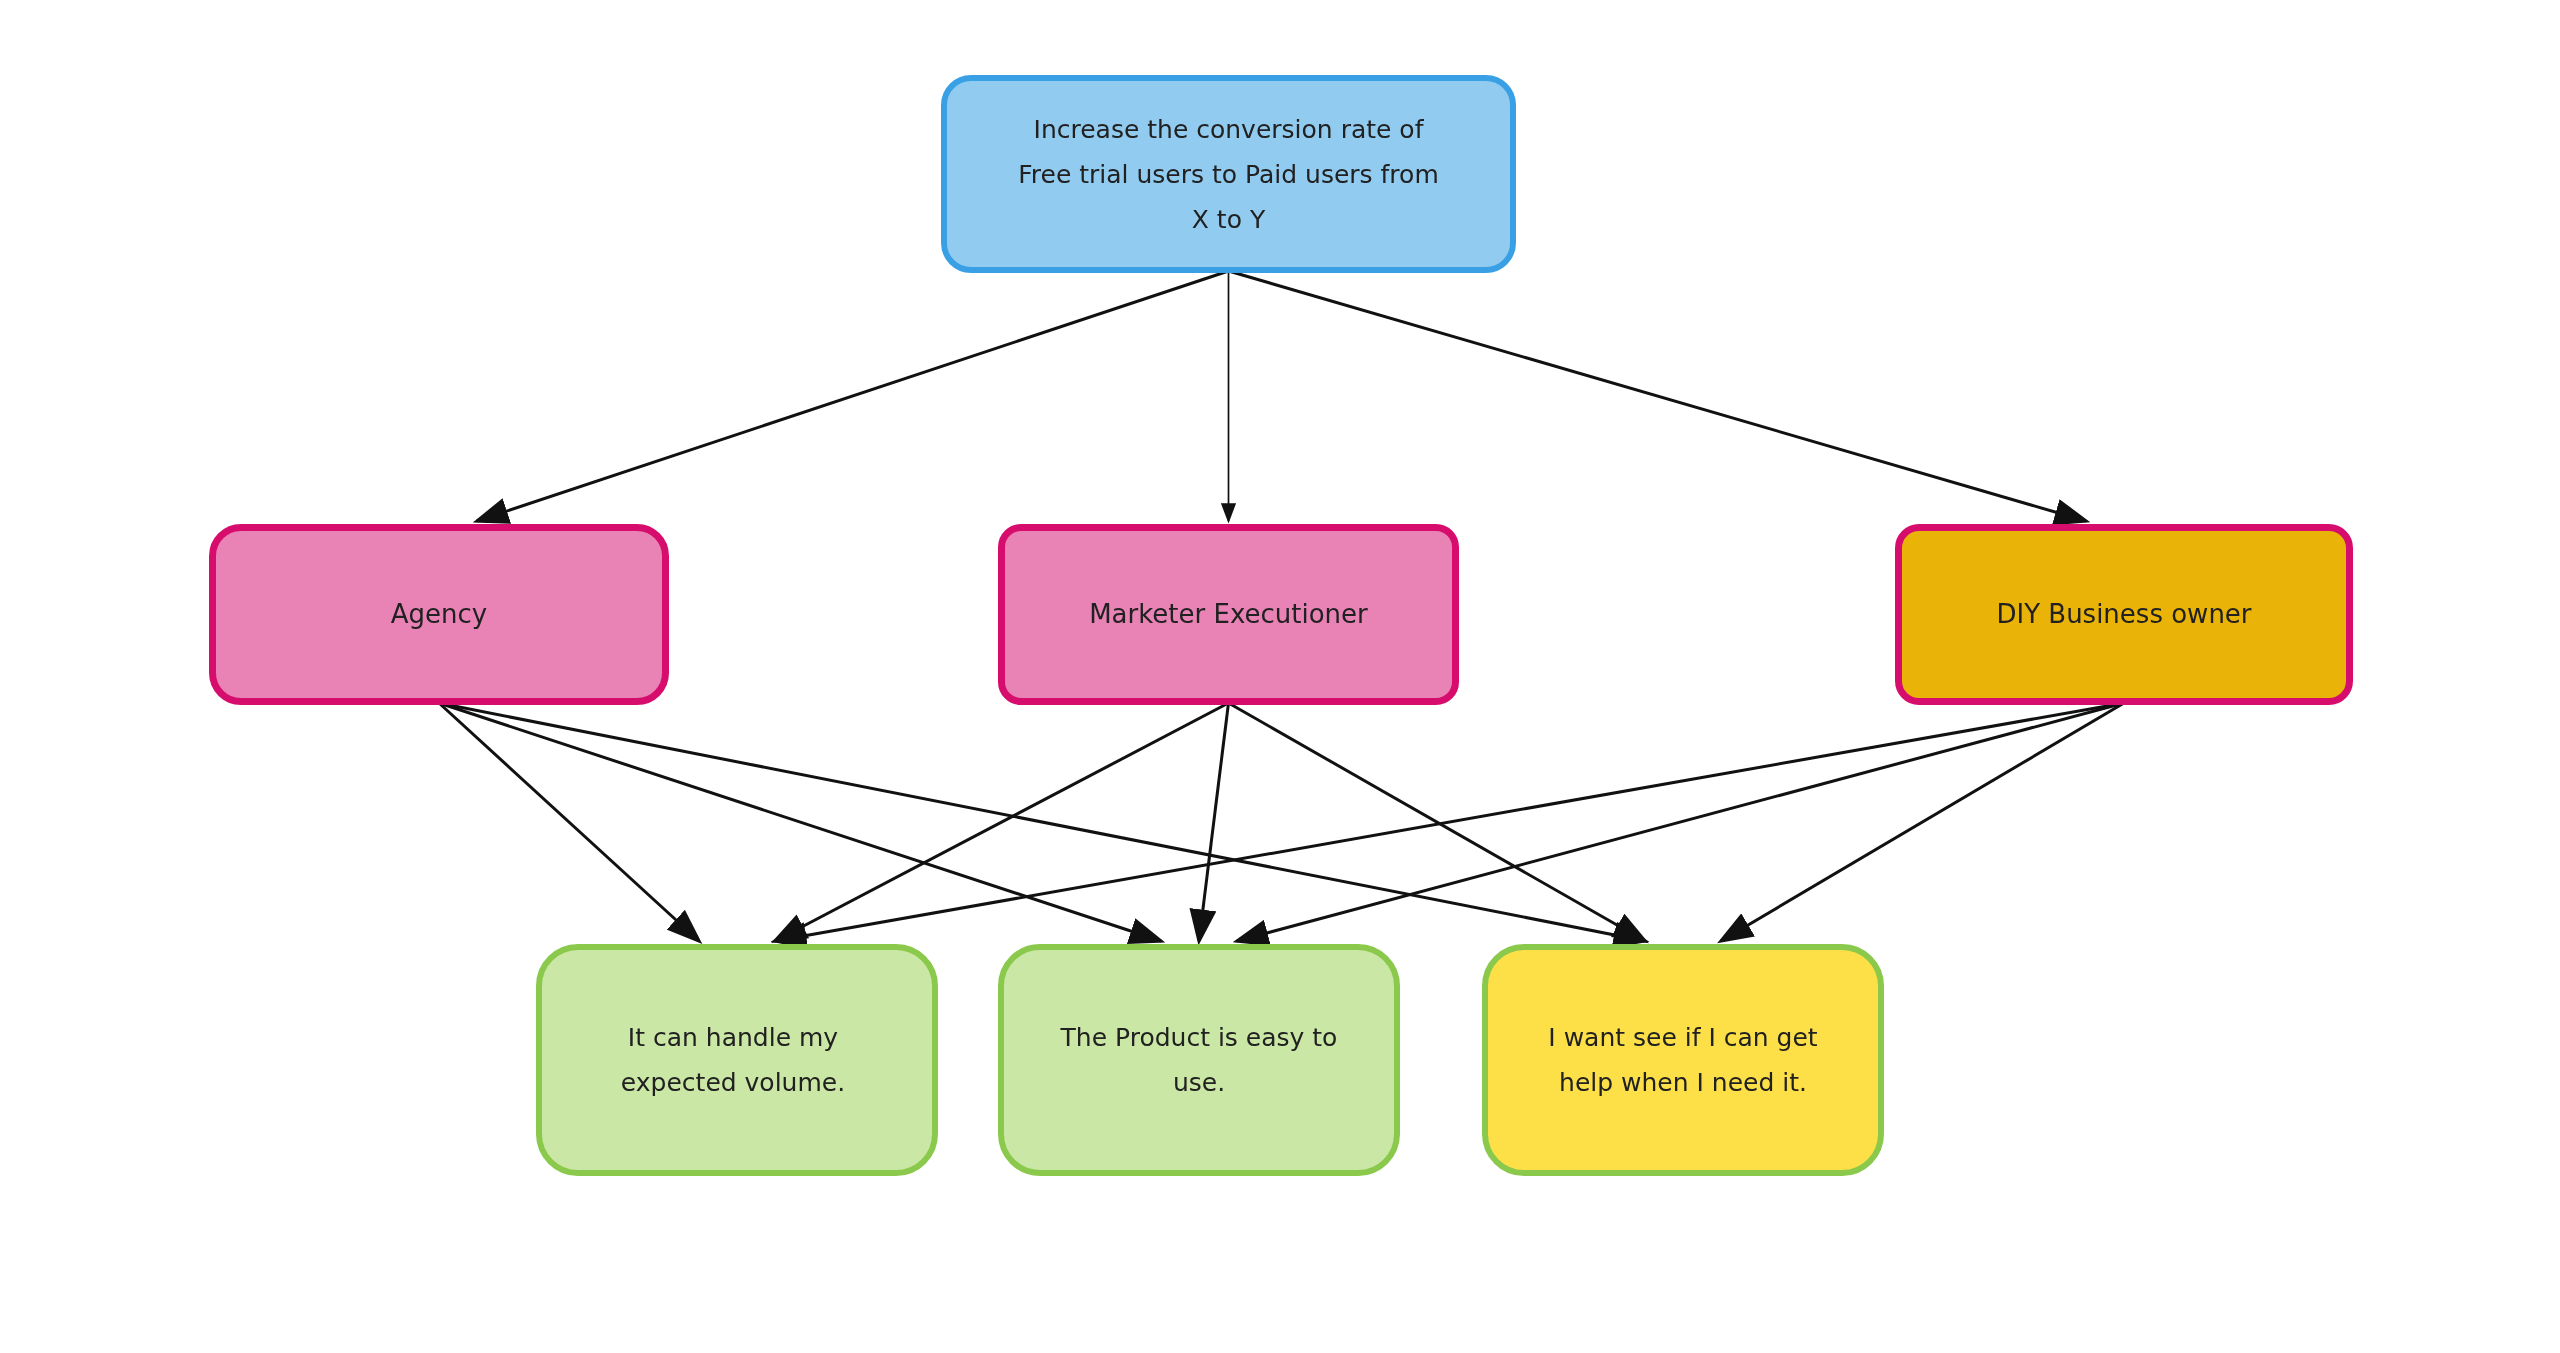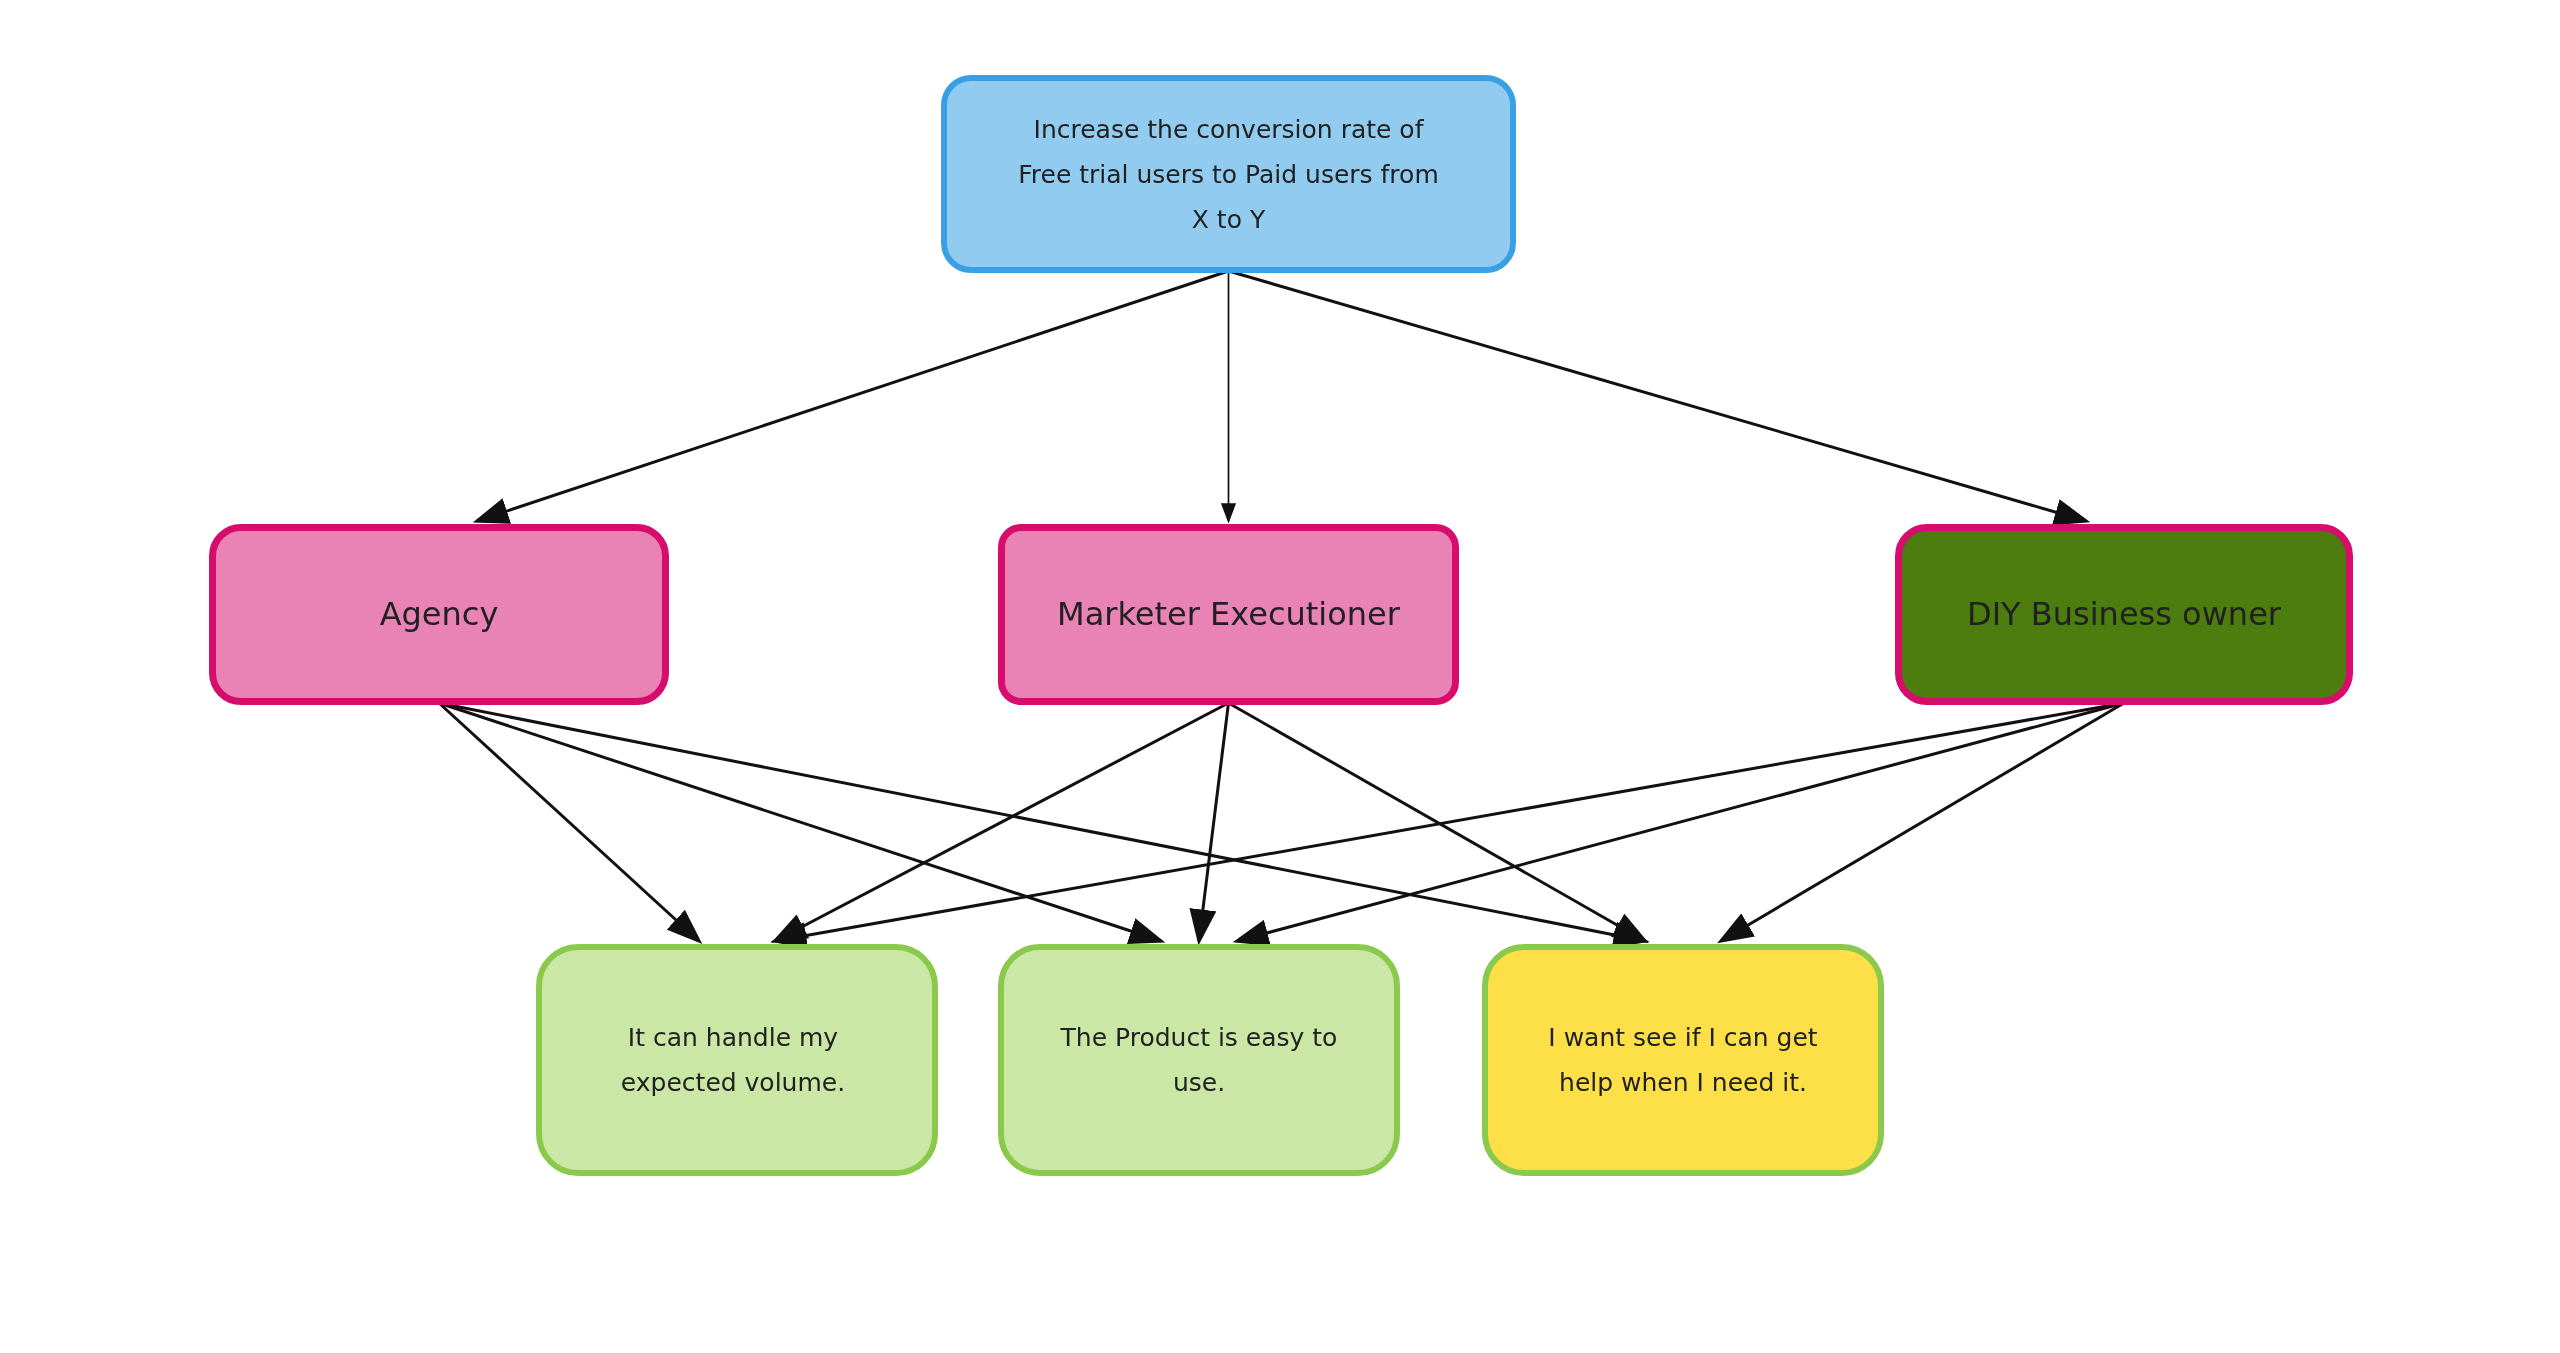--- a/index.html
+++ b/index.html
@@ -42,21 +42,21 @@
     border-width: 6px;
     border-radius: 30px;
     font-size: 25px;
     padding: 0 20px;
   }
   .persona {
     top: 524px;
     height: 181px;
     border-width: 7px;
     border-radius: 32px;
-    font-size: 32px;
+    font-size: 26px;
     padding: 12px 16px;
   }
   .persona.p1 { left: 209px;  width: 460px; }
   .persona.p2 { left: 998px;  width: 461px; border-radius: 23px; }
   .persona.p3 { left: 1895px; width: 458px; }
   .need {
     top: 944px;
     width: 402px; height: 232px;
     border-width: 6px;
     border-radius: 42px;
@@ -93,21 +93,21 @@
     </svg>
 
   <div class="node goal" style="background: rgb(146, 203, 240); border-color: rgb(57, 160, 229);">Increase the conversion rate of
 Free trial users to Paid users from
 X to Y</div>
 
   <div class="node persona p1" style="background: rgb(233, 131, 181); border-color: rgb(214, 13, 109);">Agency</div>
 
   <div class="node persona p2" style="background: rgb(233, 131, 181); border-color: rgb(214, 13, 109);">Marketer Executioner</div>
 
-  <div class="node persona p3" style="background: #4d7c0f; border-color: rgb(214, 13, 109);">DIY Business owner</div>
+  <div class="node persona p3" style="background: #eab308; border-color: rgb(214, 13, 109); border-radius: 24px;">DIY Business owner</div>
 
   <div class="node need n1" style="background: rgb(203, 231, 165); border-color: rgb(139, 201, 76); padding-left: 16px;">It can handle my
 expected volume.</div>
 
   <div class="node need n2" style="background: rgb(203, 231, 165); border-color: rgb(139, 201, 76);">The Product is easy to
 use.</div>
 
   <div class="node need n3" style="background: #fde047; border-color: rgb(139, 201, 76);">I want see if I can get
 help when I need it.</div>
 

